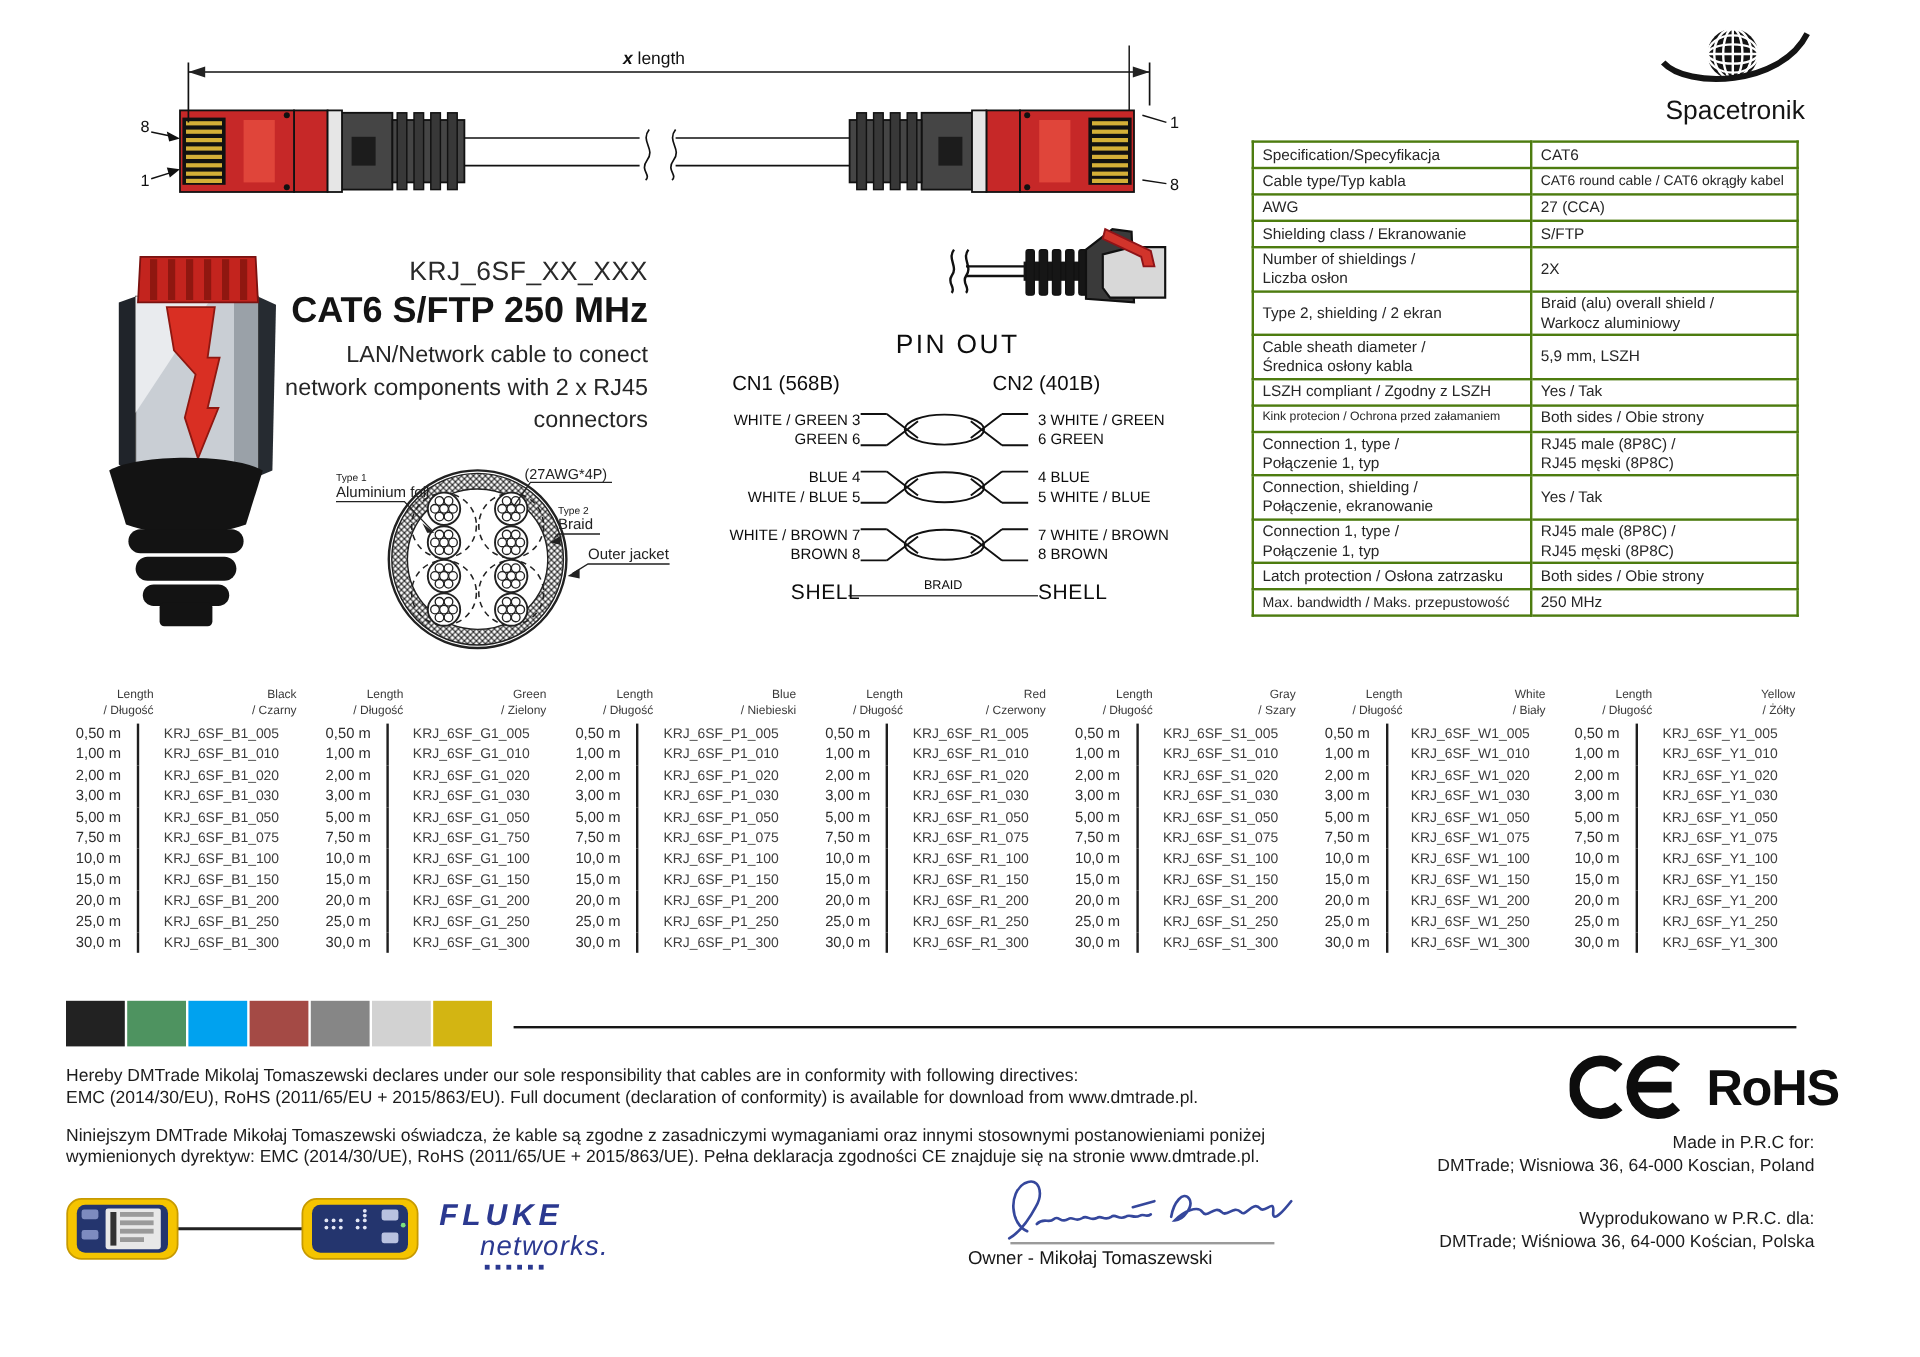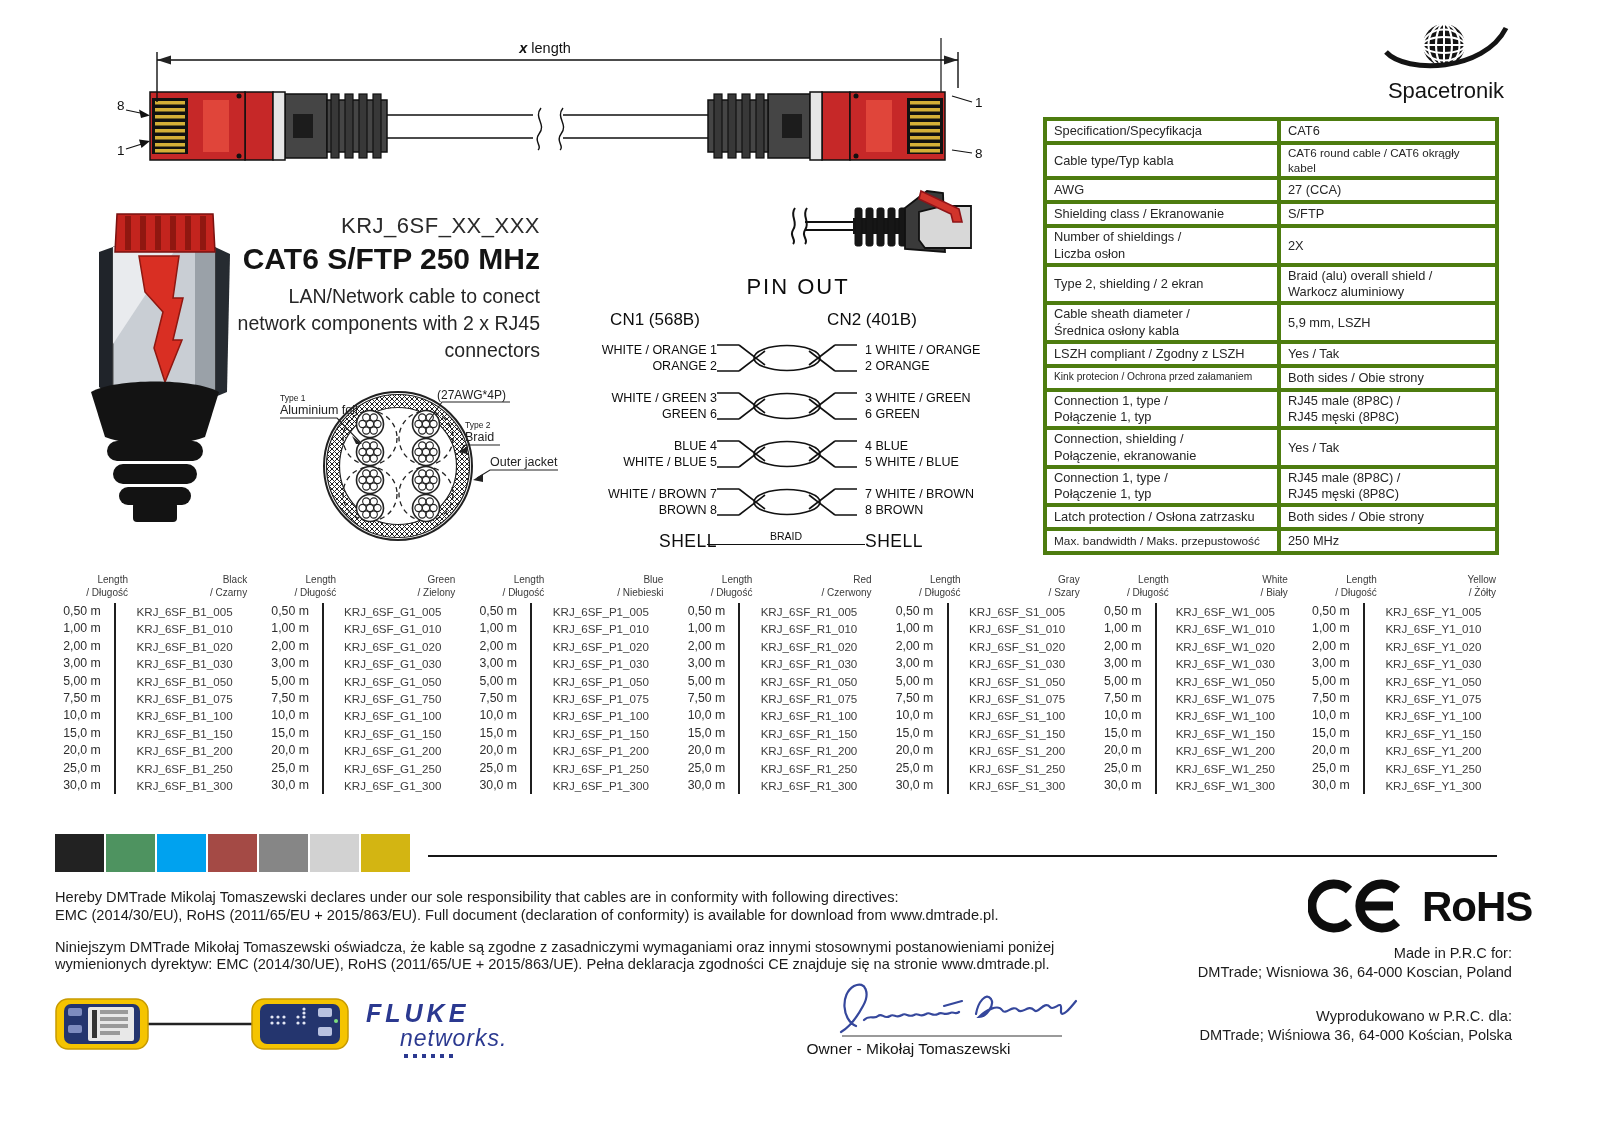--- a/index.html
+++ b/index.html
@@ -25,21 +25,21 @@
   .pair-right{text-align:left;font-size:12.5px;line-height:16.5px;color:#0d0d0d;padding-left:8px;}
   .pair-mid svg{display:block;}
   .shell-row{display:grid;grid-template-columns:145px 140px 167px;align-items:end;margin-top:8px;}
   .shell-label{font-size:17.5px;letter-spacing:.5px;color:#0d0d0d;text-align:right;}
   .shell-label.r{text-align:left;padding-left:8px;}
   .braid-wrap{text-align:center;font-size:10.5px;color:#0d0d0d;padding-bottom:2px;
               border-bottom:1.6px solid #111;margin:0 -8px 7px -10px;}
 
   
   #spec-table{left:1043px;top:117px;width:456px;border-collapse:collapse;position:absolute;}
-  #spec-table td{border:4px solid #4d7c0f;font-size:12.8px;line-height:1.27;padding:1px 7px;
+  #spec-table td{border:2px solid #4d7c0f;font-size:12.8px;line-height:1.27;padding:1px 7px;
                  color:#262626;white-space:pre-line;height:18px;vertical-align:middle;}
   #spec-table td:first-child{width:216px;}
   #spec-table tr:nth-child(2) td:last-child{font-size:11.6px;}
   #spec-table tr:nth-child(9) td:first-child{font-size:10.2px;}
   #spec-table tr:nth-child(14) td:first-child,
   #spec-table tr:nth-child(15) td:first-child{font-size:11.8px;}
 
   
   #part-tables{left:50px;top:573px;width:1452px;display:grid;grid-template-columns:repeat(7,1fr);column-gap:5px;}
   .pg-head{display:flex;justify-content:space-between;font-size:10px;color:#3a3a3a;line-height:1.3;
@@ -264,35 +264,20 @@
     <path d="M146,13 L184,31 L187,44 L178,44 L176,36 L144,21 Z" fill="#d1342b" stroke="#8e1418" stroke-width="1.6"></path>
   </svg>
 
   <div class="abs" id="pinout">
     <div id="pinout-title">PIN OUT</div>
     <div class="cn" id="cn1">CN1 (568B)</div>
     <div class="cn" id="cn2">CN2 (401B)</div>
     <div id="pin-rows">
       <div class="pair-row">
         <div class="pair-left">
-            <div>WHITE / ORANGE 1</div>
-            <div>ORANGE 2</div>
-          </div>
-        <div class="pair-mid">
-            <svg width="140" height="40" viewBox="0 0 140 40">
-              <use href="#xover"></use>
-            </svg>
-          </div>
-        <div class="pair-right">
-            <div>1 WHITE / ORANGE</div>
-            <div>2 ORANGE</div>
-          </div>
-      </div>
-      <div class="pair-row">
-        <div class="pair-left">
             <div>WHITE / GREEN 3</div>
             <div>GREEN 6</div>
           </div>
         <div class="pair-mid">
             <svg width="140" height="40" viewBox="0 0 140 40">
               <use href="#xover"></use>
             </svg>
           </div>
         <div class="pair-right">
             <div>3 WHITE / GREEN</div>

